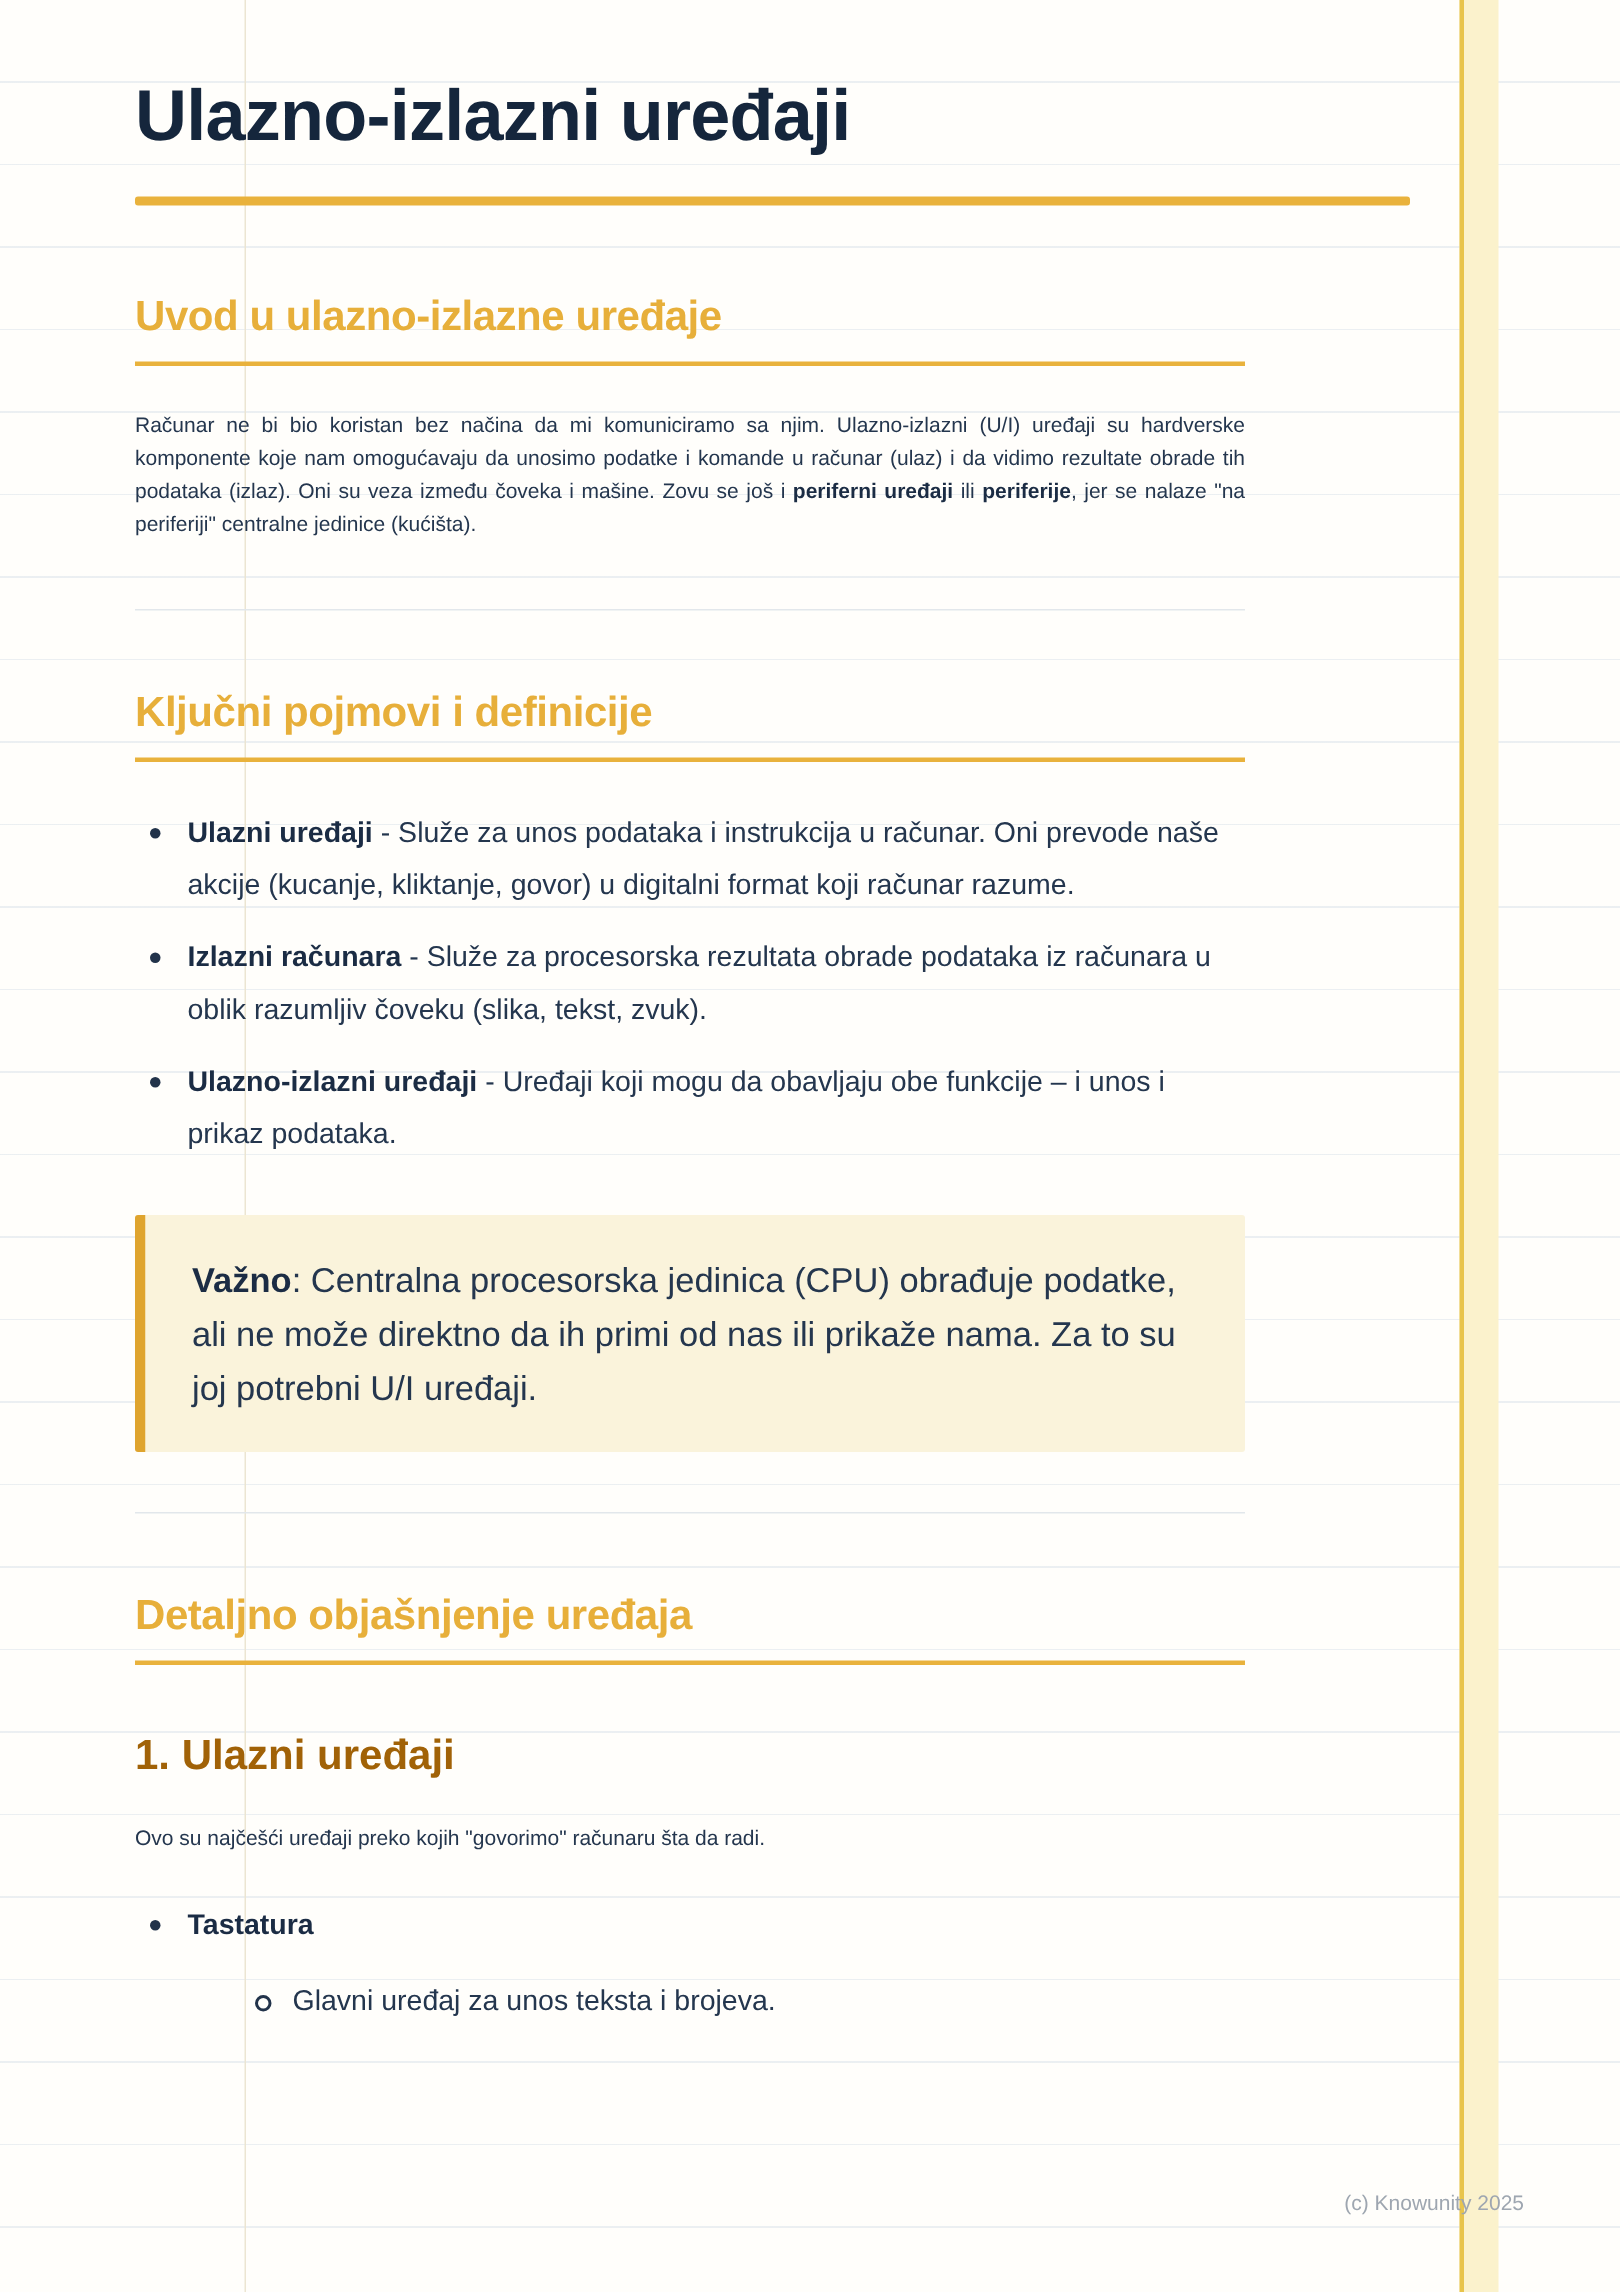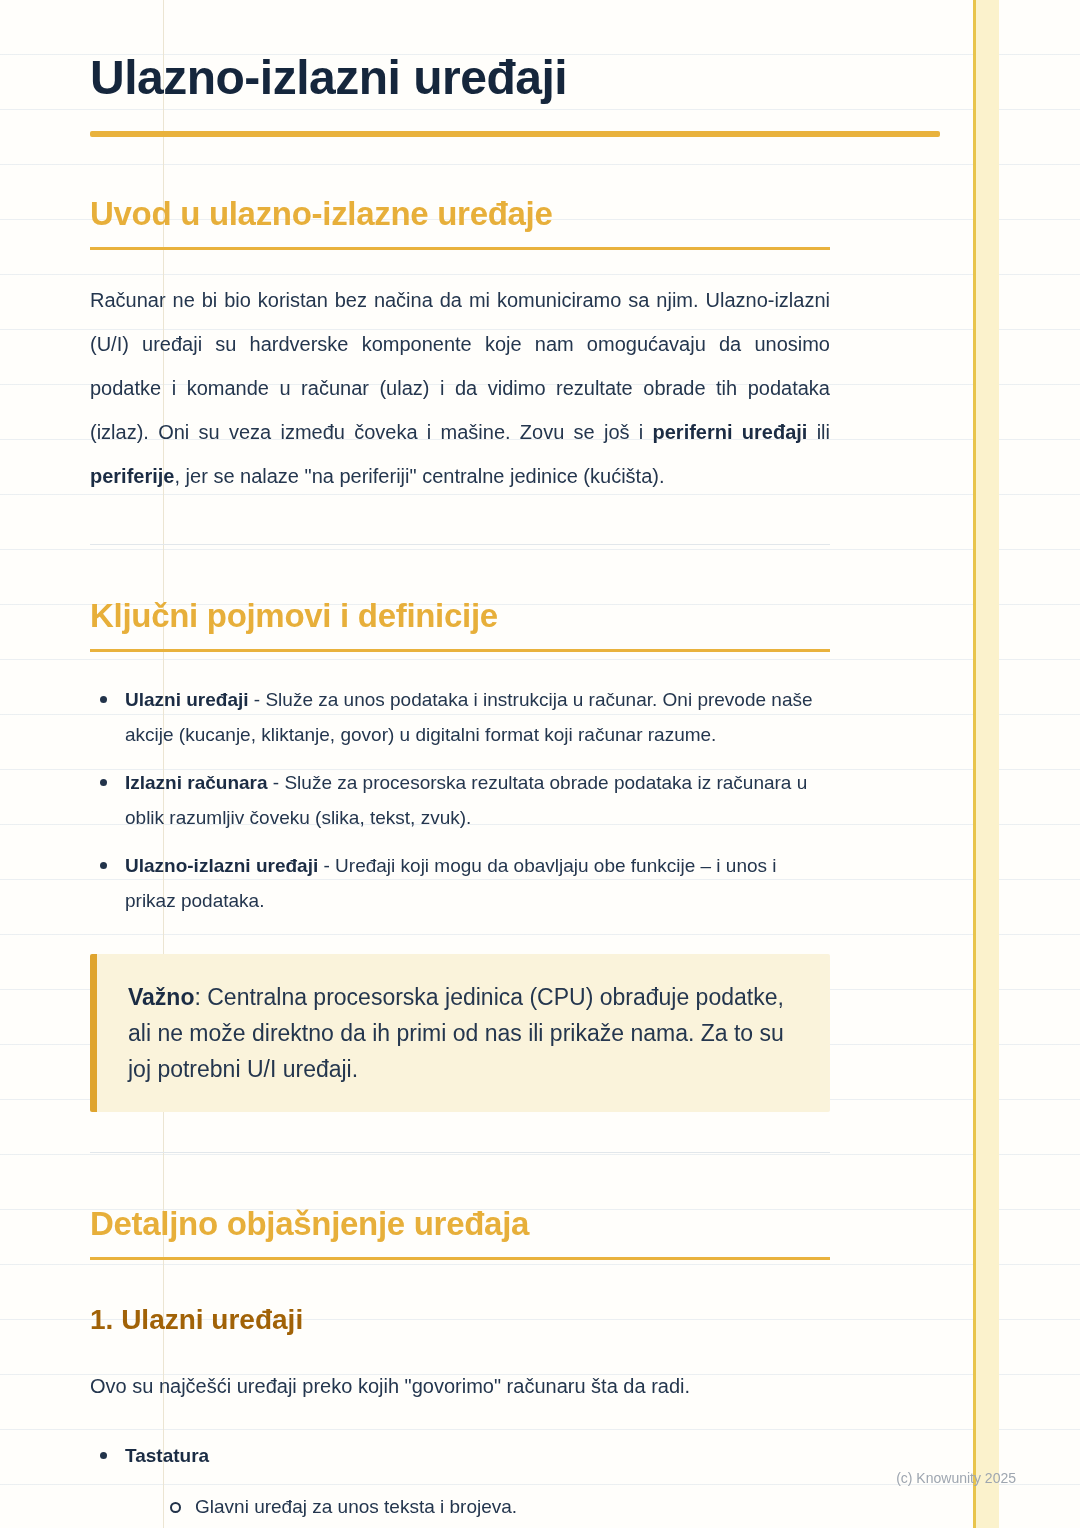--- a/index.html
+++ b/index.html
@@ -36,28 +36,28 @@
   }
 
   .page-title {
     font-size:48px; font-weight:bold; color:#15263C; letter-spacing:-0.5px;
   }
   .title-rule {
     width:850px; height:6px; background:#E9B23C; margin-top:26px; border-radius:2px;
   }
 
   .section-heading {
-    font-size:33px; font-weight:bold; color:#E7AF3A; letter-spacing:-0.3px;
+    font-size:28px; font-weight:bold; color:#E7AF3A; letter-spacing:-0.3px;
   }
   .heading-rule {
     width:740px; height:3px; background:#E9B23C; margin-top:14px;
   }
 
   .body-text {
-    width:740px; font-size:20px; line-height:44px; color:#24364E;
+    width:740px; font-size:14px; line-height:22px; color:#24364E;
   }
   .justify { text-align:justify; }
   .bold-dark { font-weight:bold; color:#1B2C44; }
 
   .divider { width:740px; height:1px; background:#E2E7EB; }
 
   ul.bullet-list { list-style:none; width:740px; }
   li.bullet-item {
     position:relative; padding-left:35px;
     font-size:19px; line-height:35px; margin-bottom:13px;
@@ -82,21 +82,21 @@
     background:#FAF3DB; border-left:7px solid #DFA42E; border-radius:2px;
     padding:25px 30px 25px 31px;
     font-size:23px; line-height:36px;
   }
 
   .sub-heading {
     font-size:28px; font-weight:bold; color:#a16207;
   }
 
   .footer-credit {
-    position:absolute; right:64px; bottom:42px; z-index:3;
+    position:absolute; right:64px; bottom:52px; z-index:3;
     font-size:14px; color:#9EA6B0;
   }
 
   
   .mt-heading1 { margin-top:58px; }
   .mt-para    { margin-top:28px; }
   .mt-div1    { margin-top:46px; }
   .mt-heading { margin-top:52px; }
   .mt-list    { margin-top:30px; }
   .mt-div2    { margin-top:40px; }

